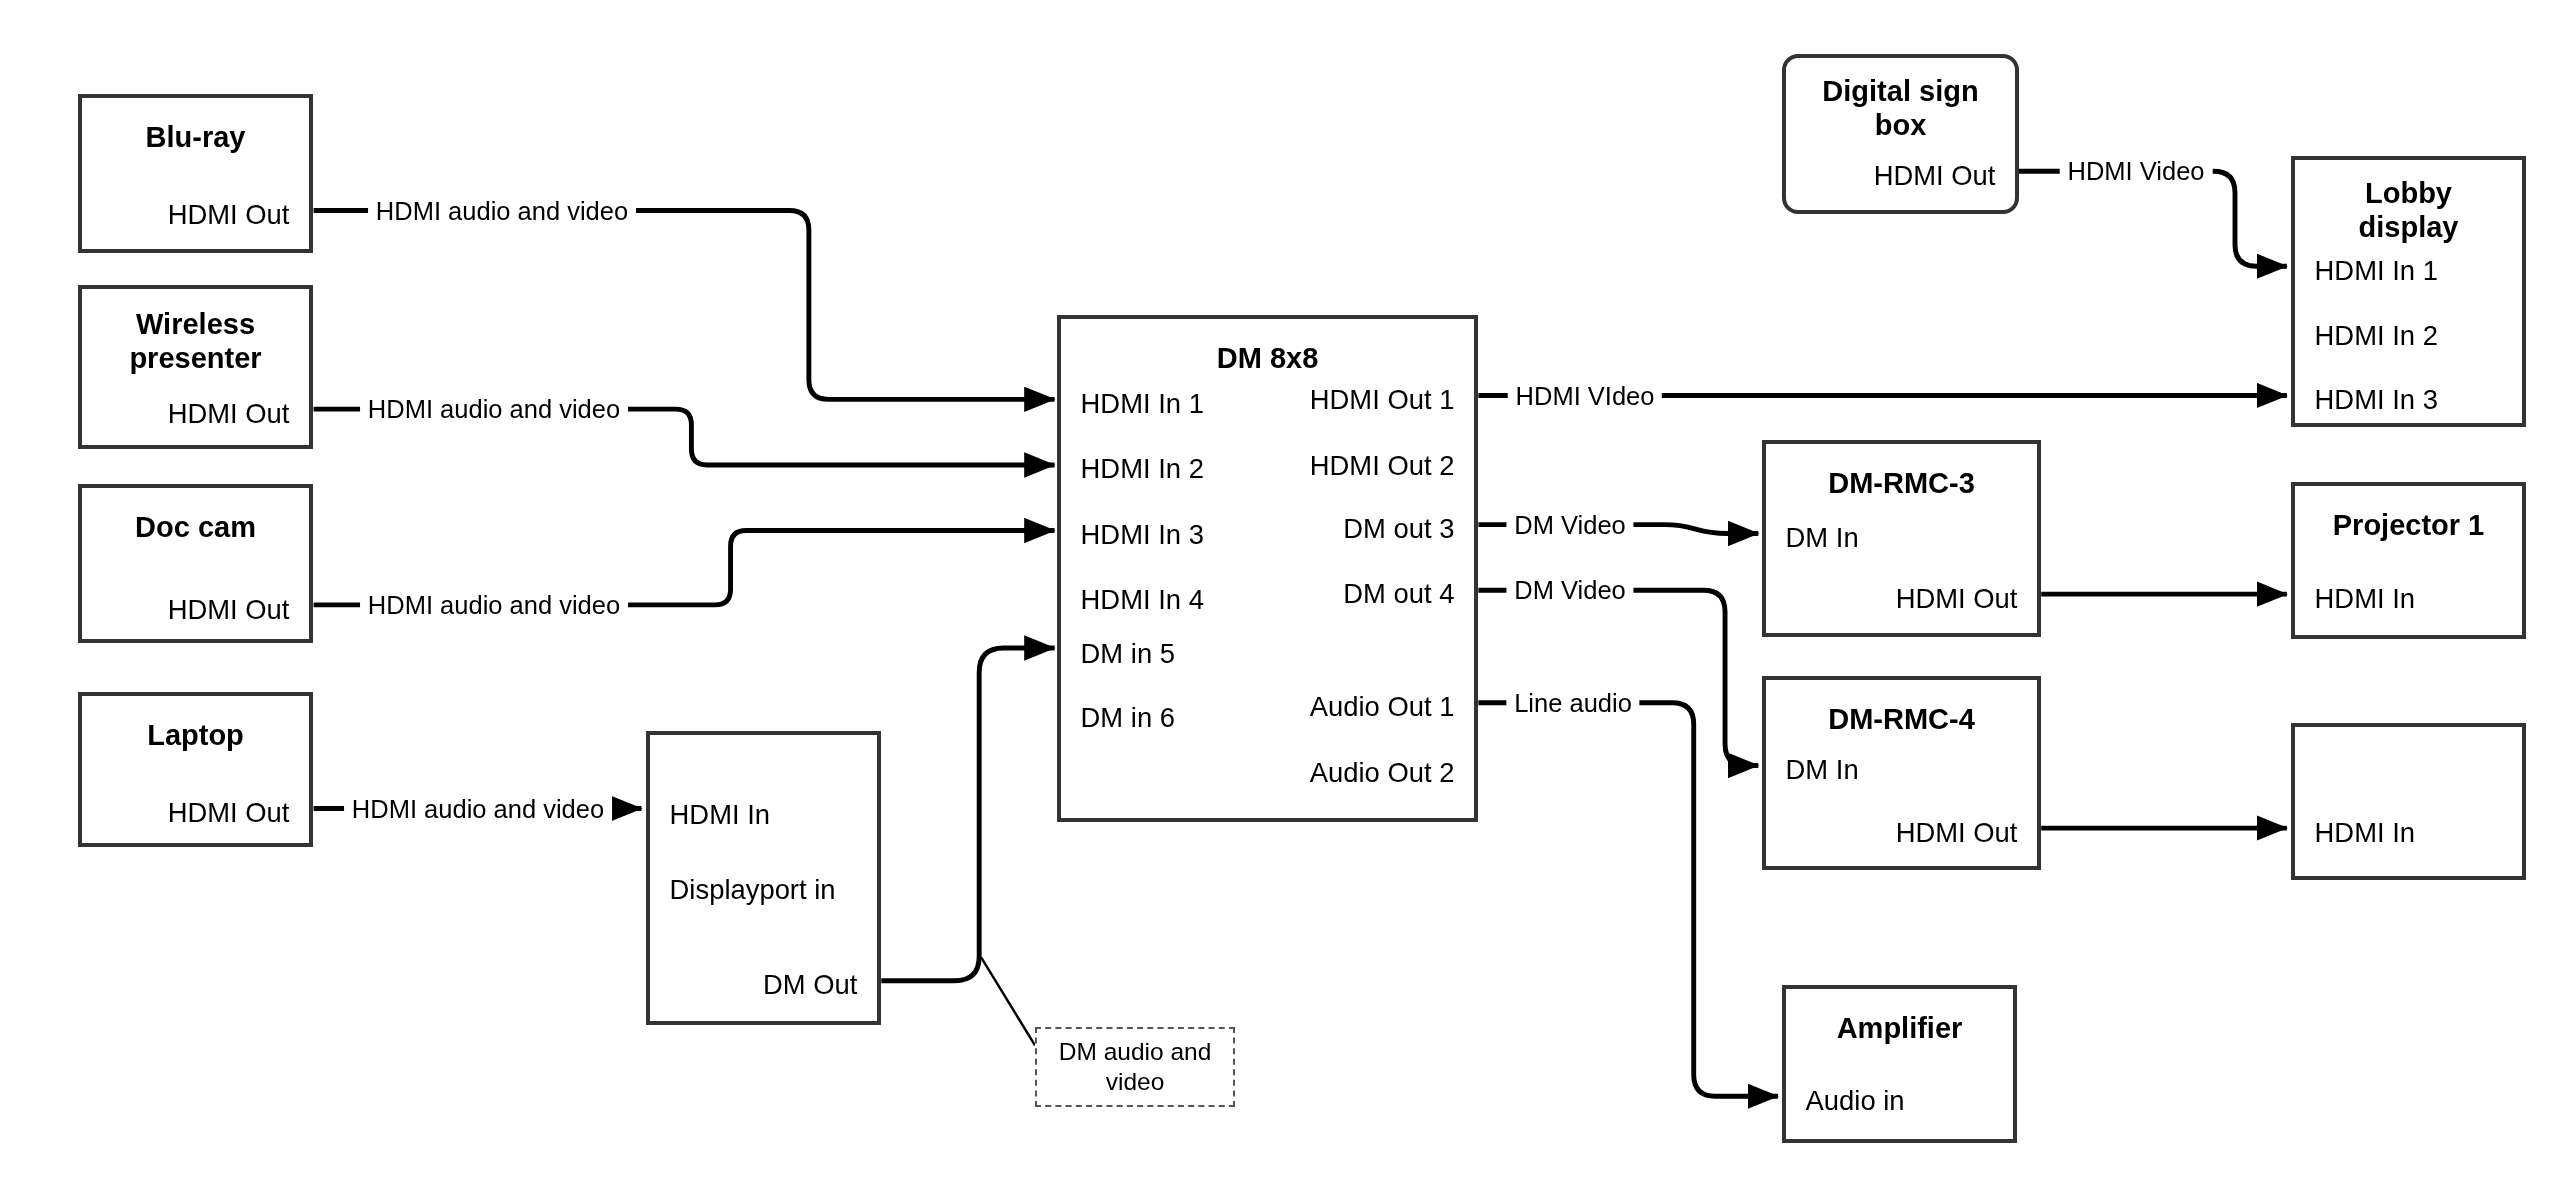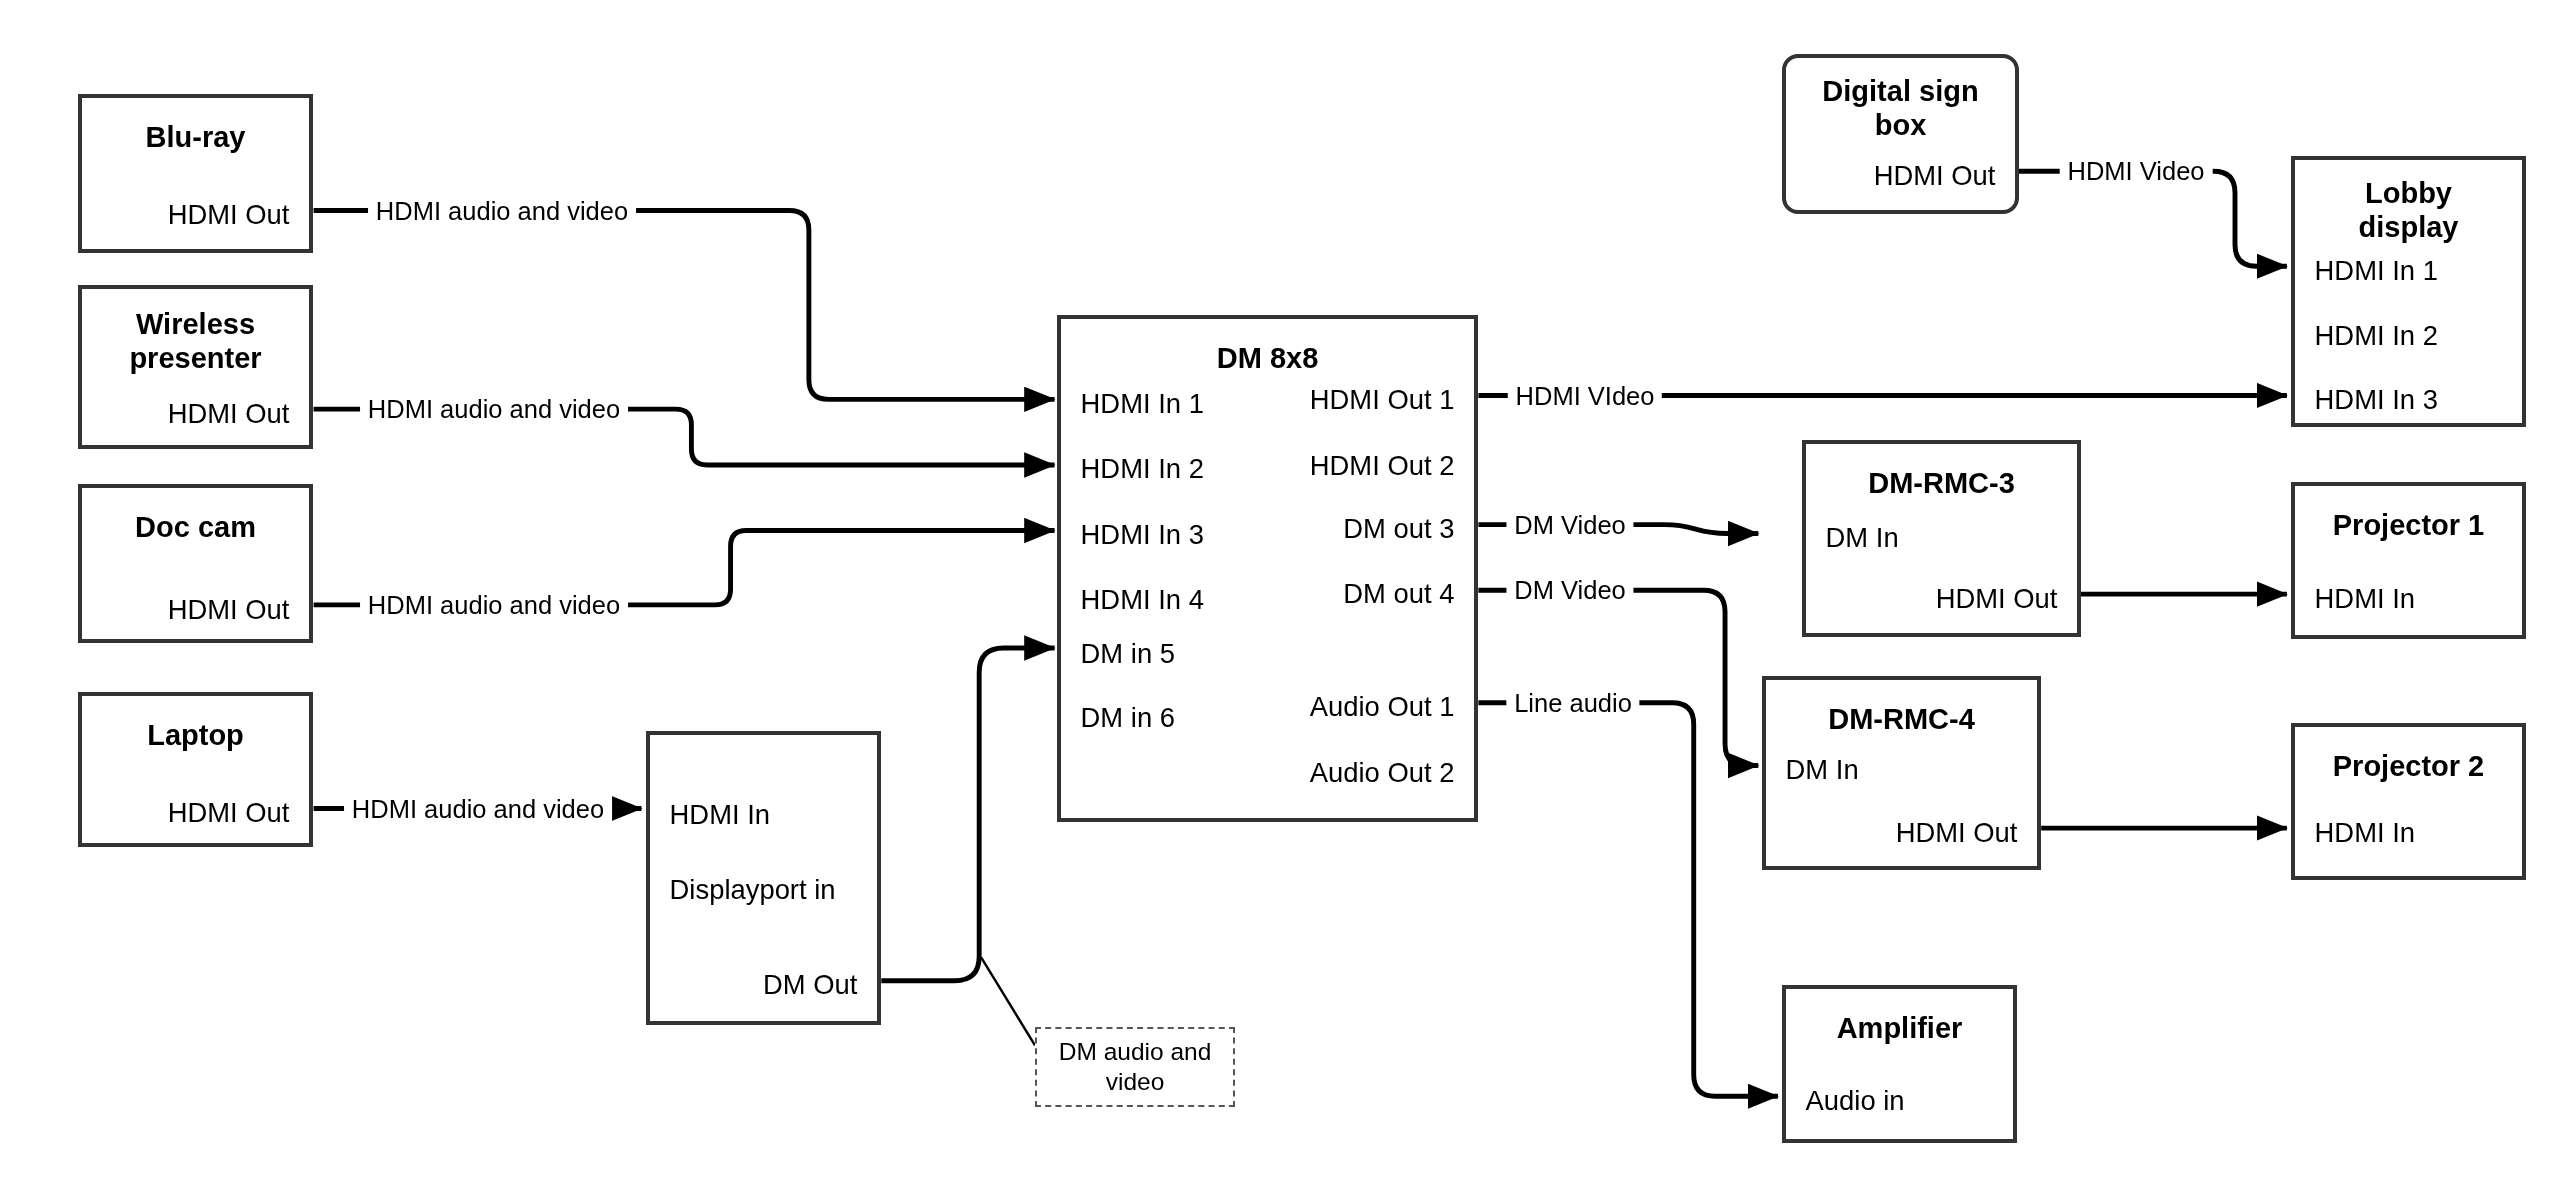--- a/index.html
+++ b/index.html
@@ -143,39 +143,38 @@
   </div>
 
   <div class="node" style="left:2291px;top:156px;width:235px;height:271px;">
     <div class="title" style="padding-top:15.7px;">Lobby
 display</div>
     <div class="port left" style="top:95px;">HDMI In 1</div>
     <div class="port left" style="top:160px;">HDMI In 2</div>
     <div class="port left" style="top:224px;">HDMI In 3</div>
   </div>
 
-  <div class="node" style="left:1762px;top:440px;width:279px;height:197px;margin-left:40px;">
+  <div class="node" style="left:1762px;top:440px;width:279px;height:197px;">
     <div class="title">DM-RMC-3</div>
     <div class="port left" style="top:78px;">DM In</div>
     <div class="port right" style="top:139px;">HDMI Out</div>
   </div>
 
   <div class="node" style="left:2291px;top:482px;width:235px;height:157px;">
     <div class="title">Projector 1</div>
     <div class="port left" style="top:97px;">HDMI In</div>
   </div>
 
   <div class="node" style="left:1762px;top:676px;width:279px;height:194px;">
     <div class="title">DM-RMC-4</div>
     <div class="port left" style="top:74px;">DM In</div>
     <div class="port right" style="top:137px;">HDMI Out</div>
   </div>
 
   <div class="node" style="left:2291px;top:723px;width:235px;height:157px;">
-    <div class="title">Projector 2</div>
     <div class="port left" style="top:90px;">HDMI In</div>
   </div>
 
   <div class="node" style="left:1782px;top:985px;width:235px;height:158px;">
     <div class="title">Amplifier</div>
     <div class="port left" style="top:96px;">Audio in</div>
   </div>
 
   <div class="note">DM audio and
 video</div>

